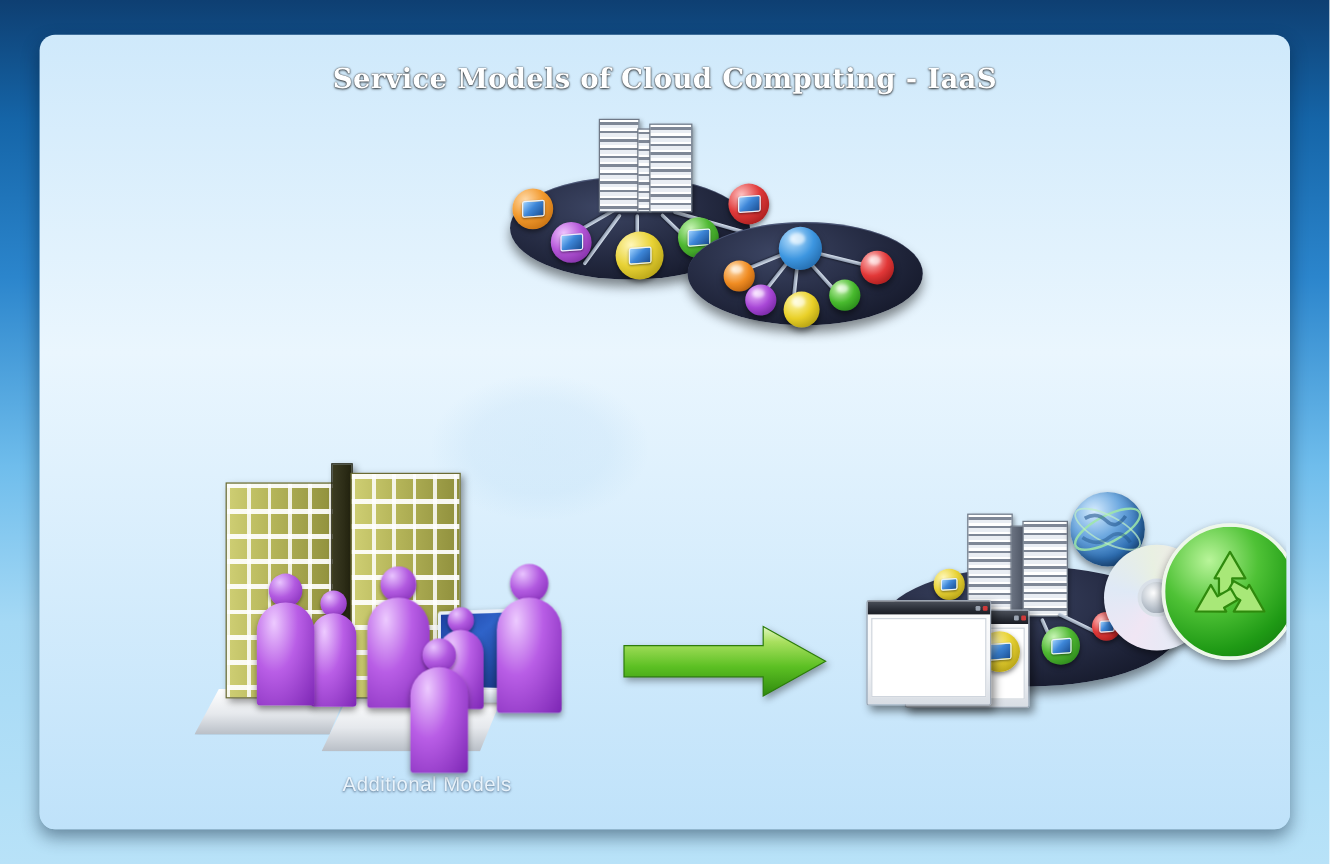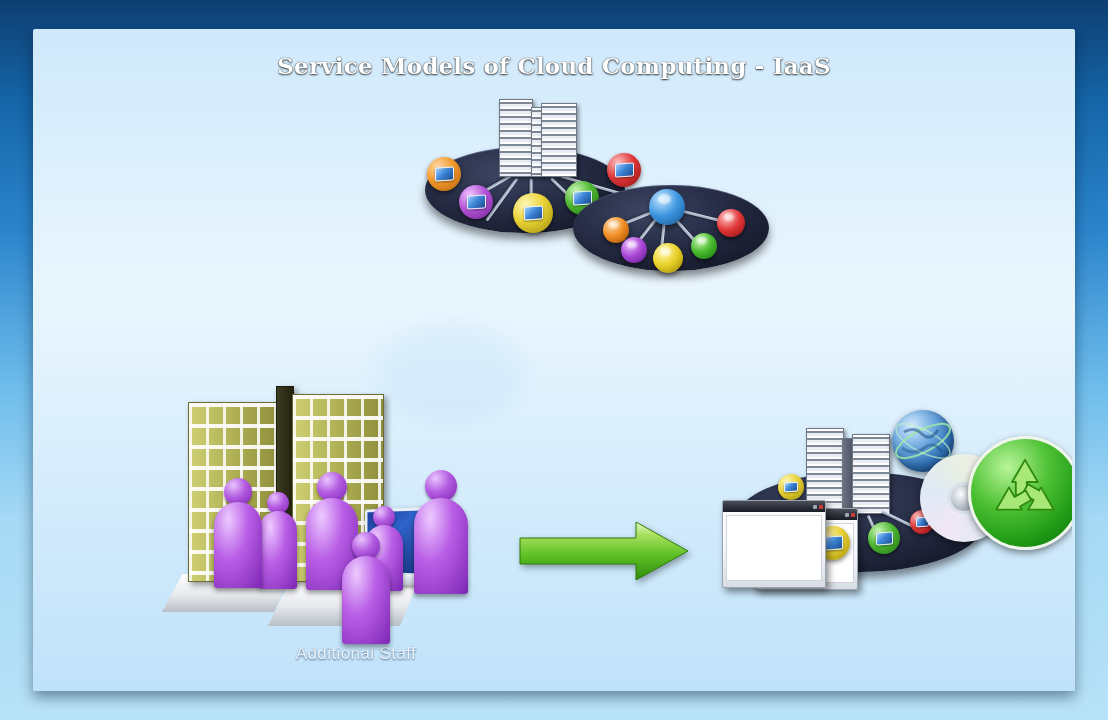--- a/index.html
+++ b/index.html
@@ -26,21 +26,21 @@
         #b8e2f8 100%);
   }
 
   
   #slide-frame {
     position: absolute;
     left: 33px;
     top: 29px;
     width: 1042px;
     height: 662px;
-    border-radius: 2px;
+    border-radius: 13px;
     padding: 3px;
     background: linear-gradient(to bottom, #cfe9fb 0%, #eaf6fe 40%, #bfe2fa 100%);
     box-shadow: 0 6px 14px rgba(2, 22, 44, .45);
   }
 
   #slide {
     position: relative;
     width: 100%;
     height: 100%;
     border-radius: 12px;
@@ -492,17 +492,17 @@
           <svg viewBox="0 0 100 100" width="92" height="92">
             <g fill="#a8e878" stroke="#2f8a0d" stroke-width="2" stroke-linejoin="round">
               <path d="M50,14 L64,38 L52,38 L52,52 L40,52 L40,38 L36,38 Z" transform="rotate(0 50 50)"></path>
               <path d="M50,14 L64,38 L52,38 L52,52 L40,52 L40,38 L36,38 Z" transform="rotate(120 50 50)"></path>
               <path d="M50,14 L64,38 L52,38 L52,52 L40,52 L40,38 L36,38 Z" transform="rotate(240 50 50)"></path>
             </g>
           </svg>
         </div>
       </div>
 
-      <div id="caption">Additional Staff</div>
+      <div id="caption">Additional Models</div>
 
     </div>
   </div>
 </div>
 
 </body></html>

